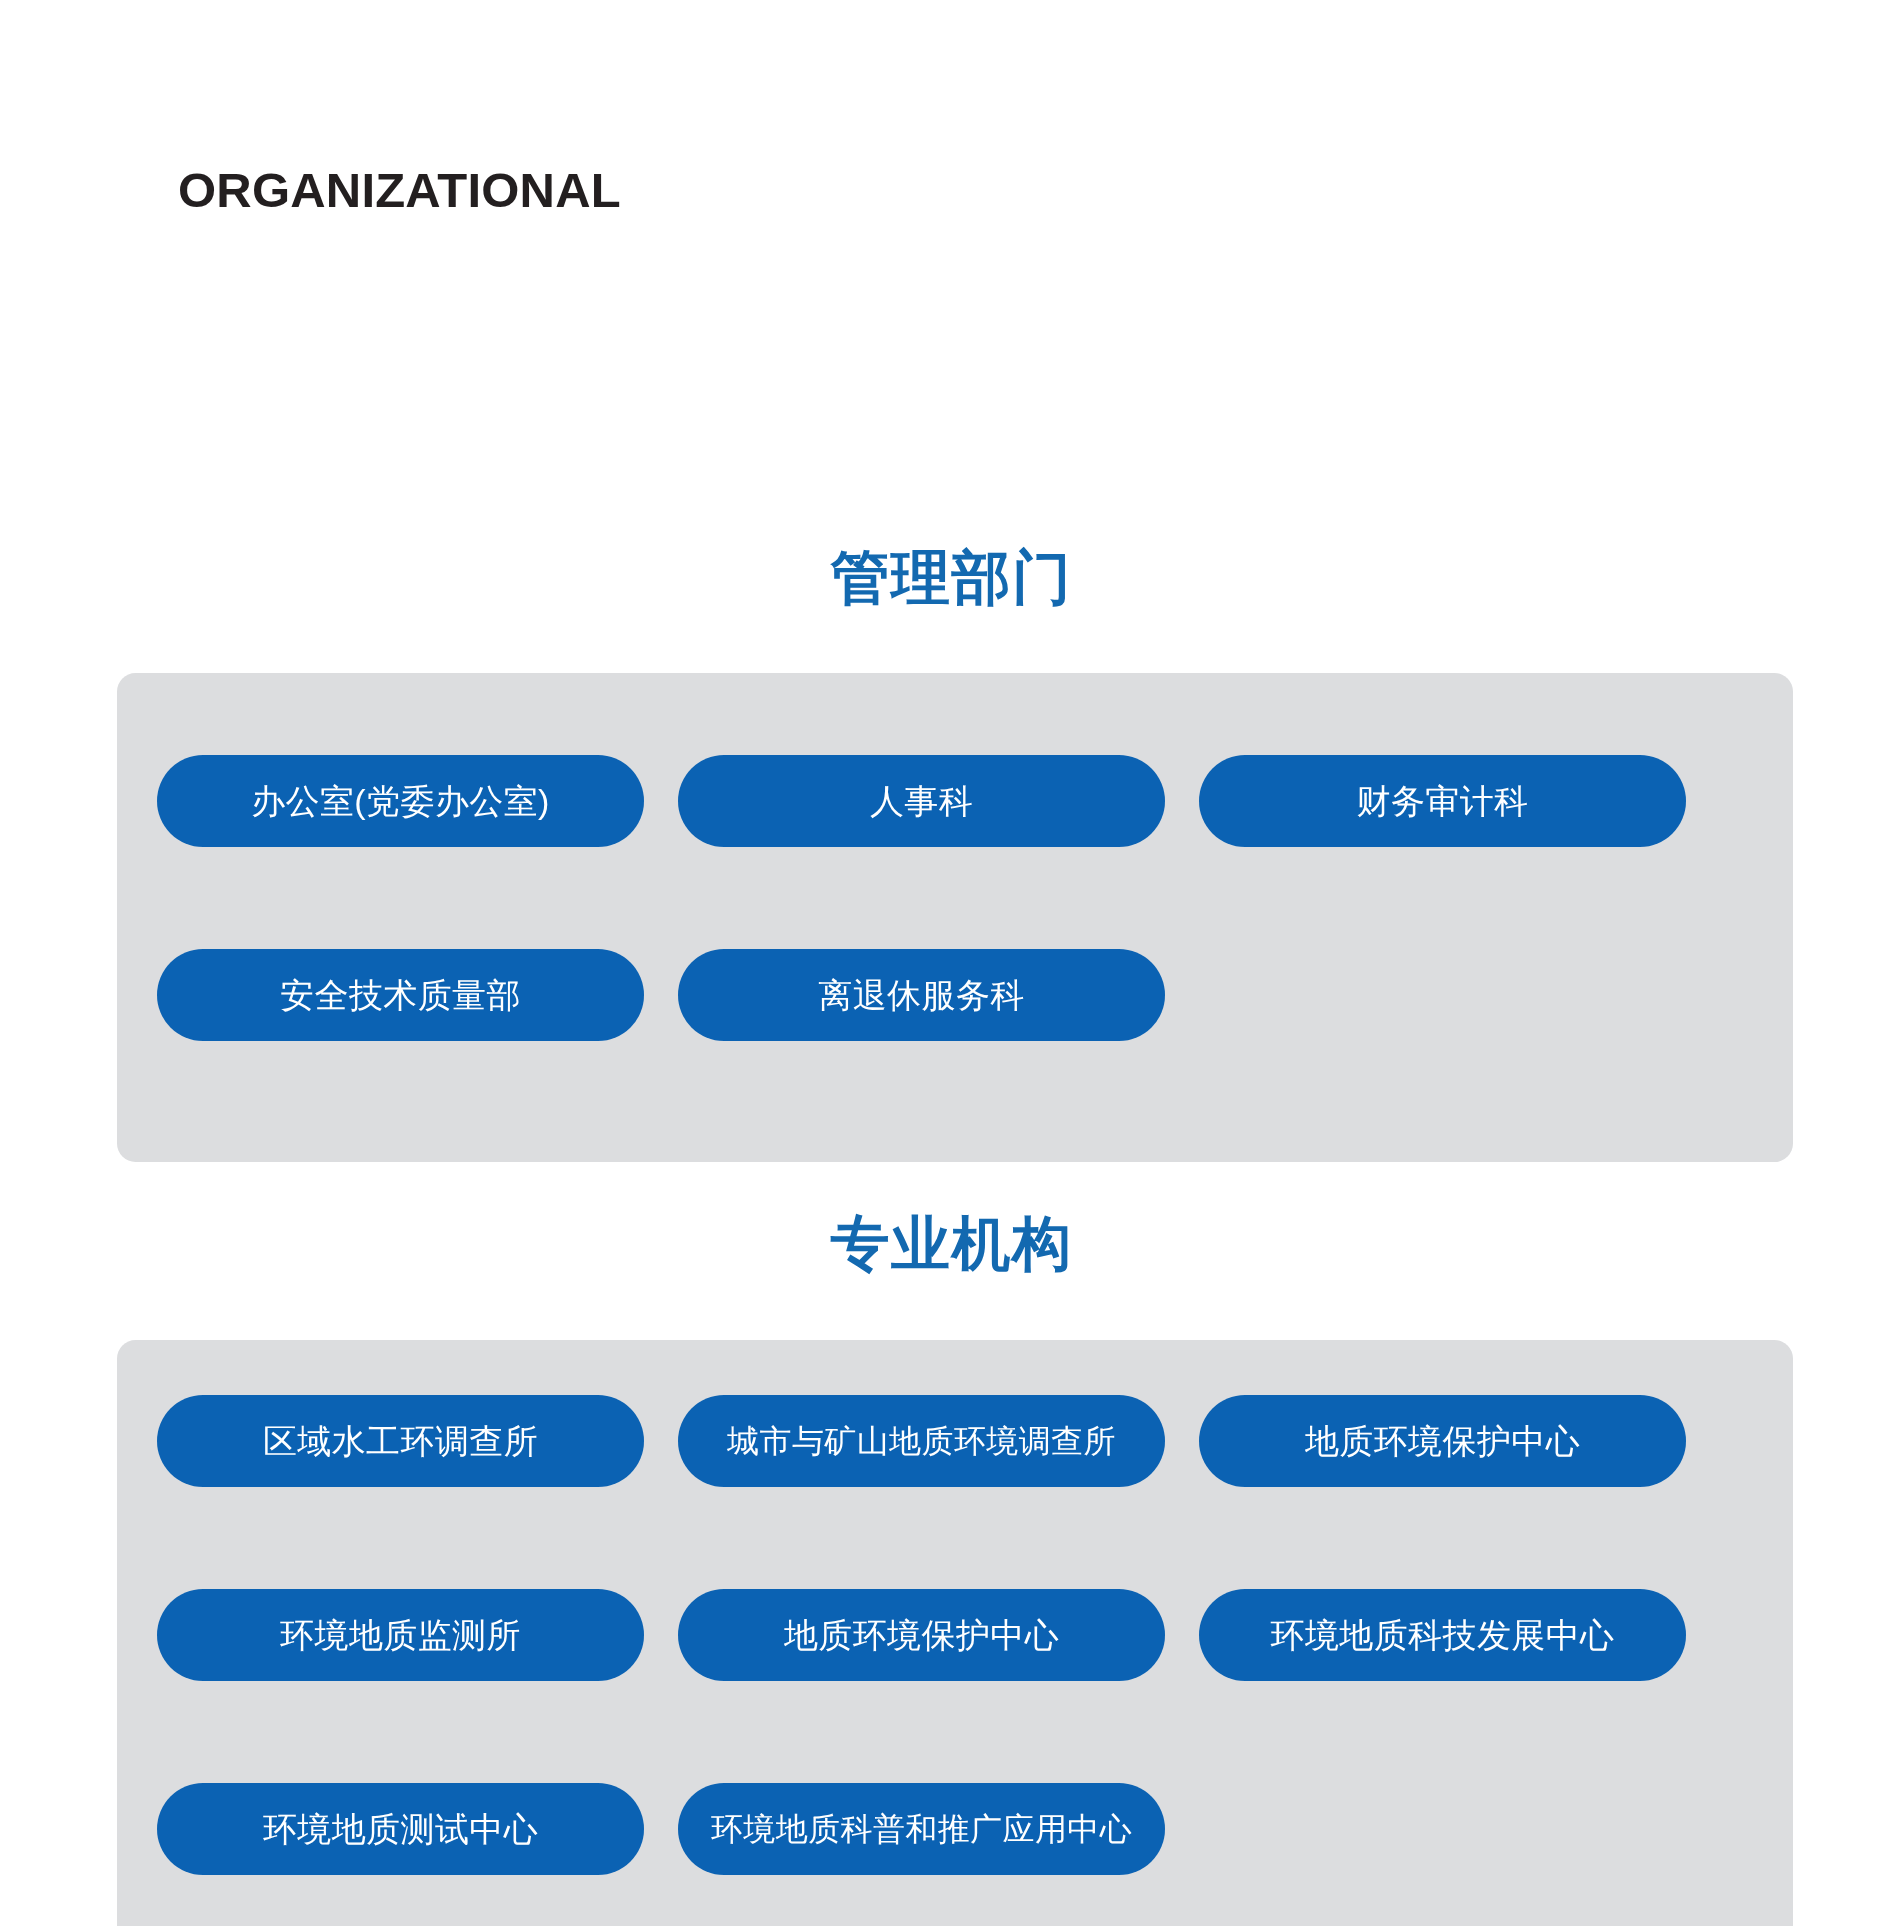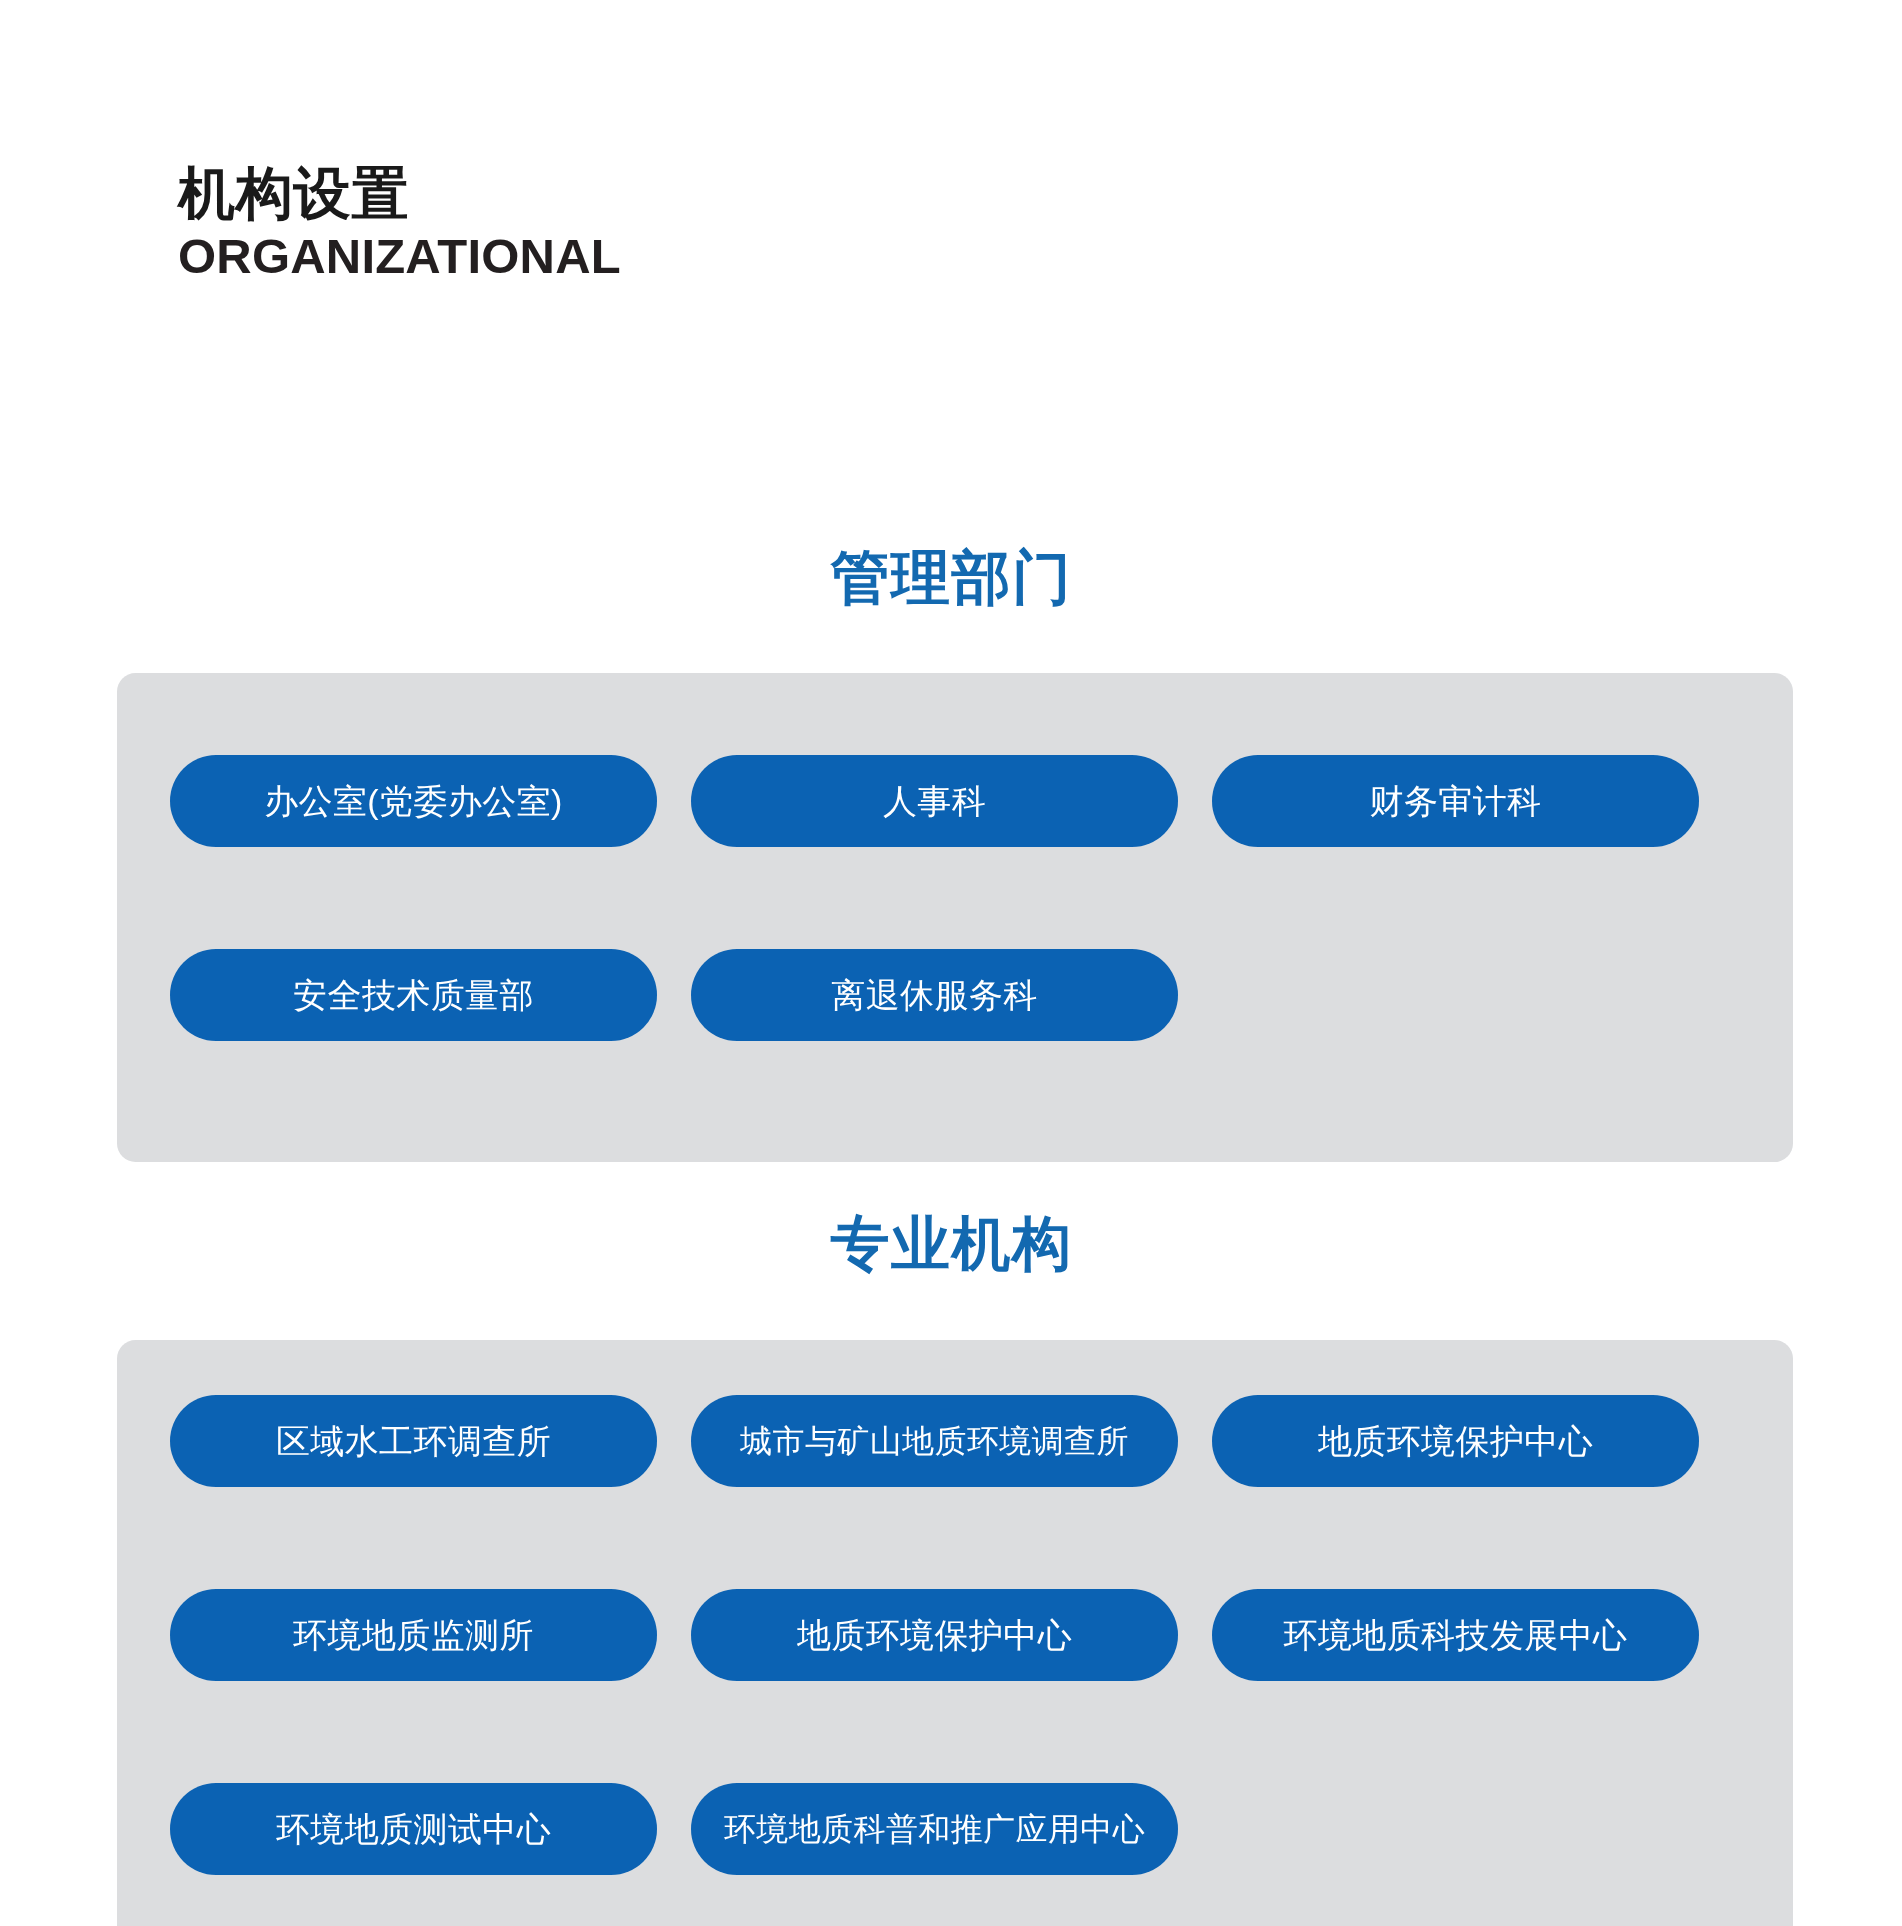--- a/index.html
+++ b/index.html
@@ -63,21 +63,21 @@
     left: 117px;
     width: 1676px;
     background: #dcdddf;
     border-radius: 18.5px;
     box-sizing: border-box;
     padding: 0;
   }
   .pill-grid {
     display: flex;
     flex-wrap: wrap;
-    padding: 82px 0 0 53px;
+    padding: 82px 0 0 40px;
     box-sizing: border-box;
   }
   .pill-grid.rows3 { padding-top: 55px; }
 
   .pill {
     width: 487px;
     height: 92px;
     margin: 0 34px 102px 0;
     background: #0b62b3;
     border-radius: 46px;
@@ -93,21 +93,20 @@
     box-sizing: border-box;
     padding: 0 7px;
     white-space: nowrap;
   }
   .pill.wide { font-size: 32px; }
 </style>
 </head>
 <body>
 
 <div class="page-header">
-  <h1 class="title-cn">机构设置</h1>
   <div class="title-en">ORGANIZATIONAL</div>
 </div>
 
 <div class="section" style="top:549px;">
   <h2 class="section-heading">管理部门</h2>
 </div>
 
 <div class="section-card" style="top:673px; height:489px;">
   <div class="pill-grid">
     <div class="pill">办公室(党委办公室)</div>

